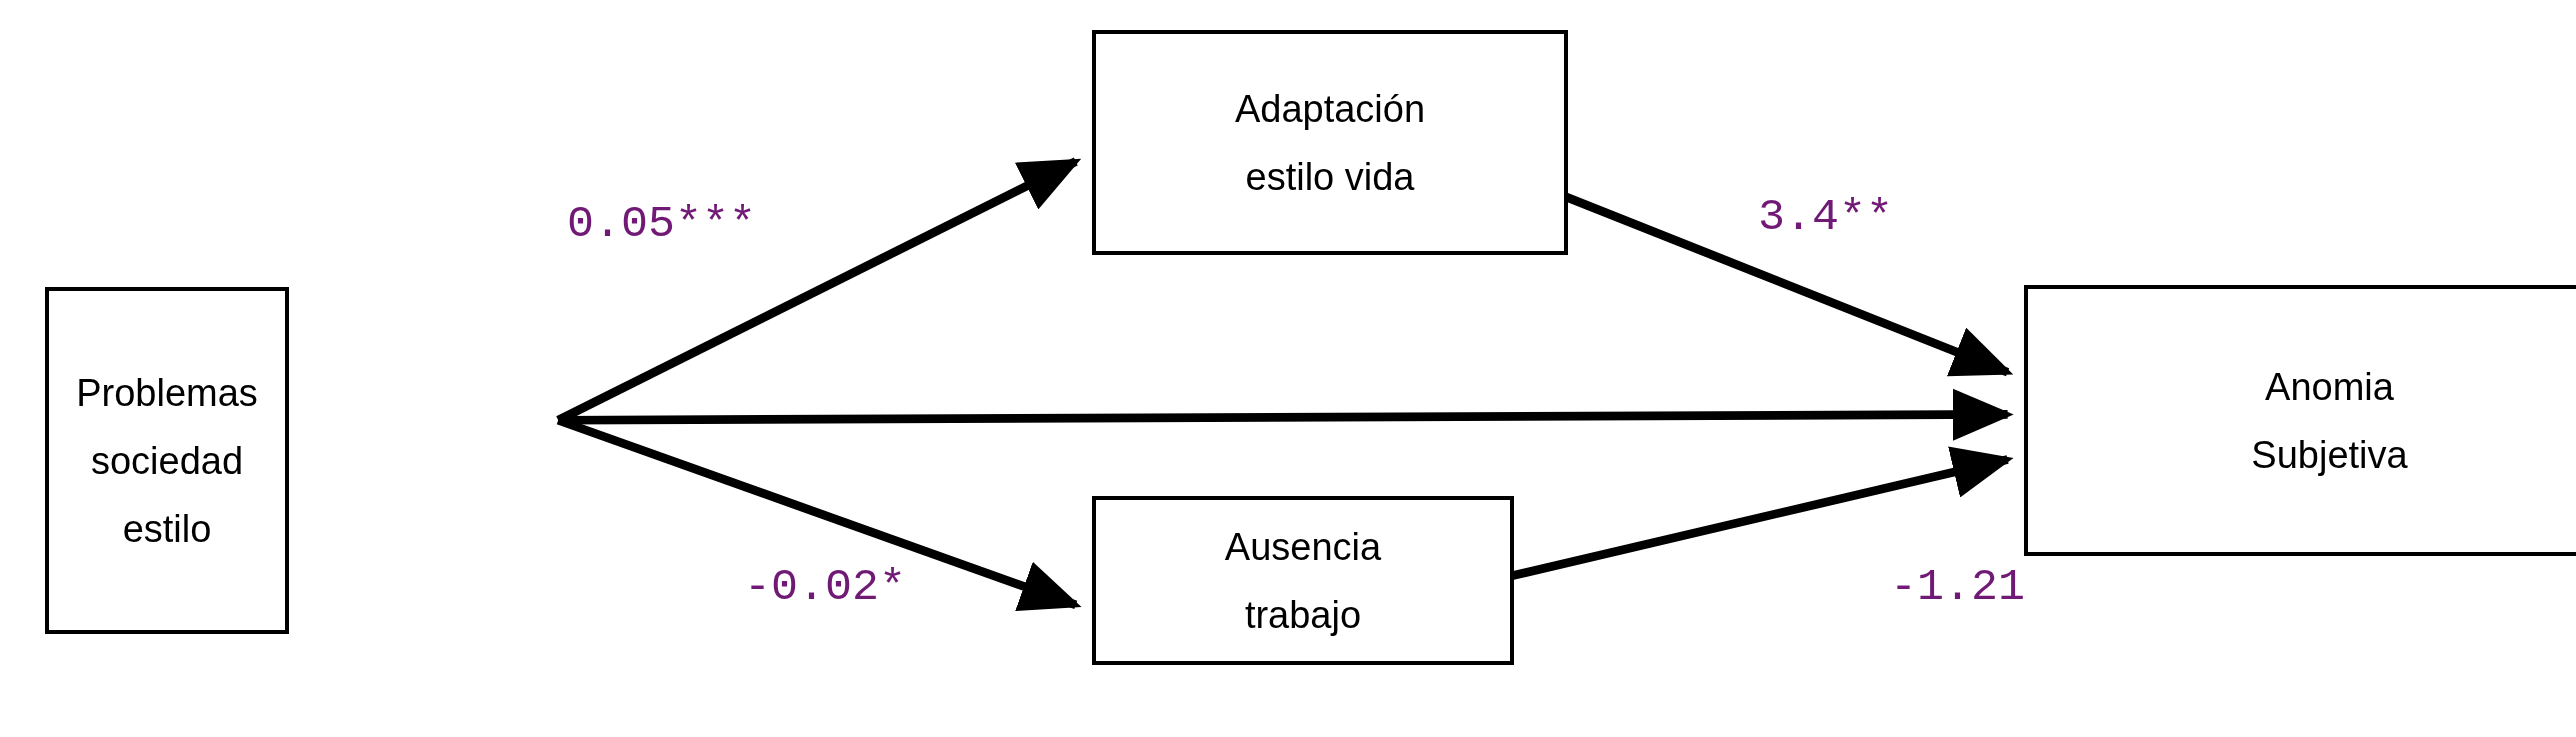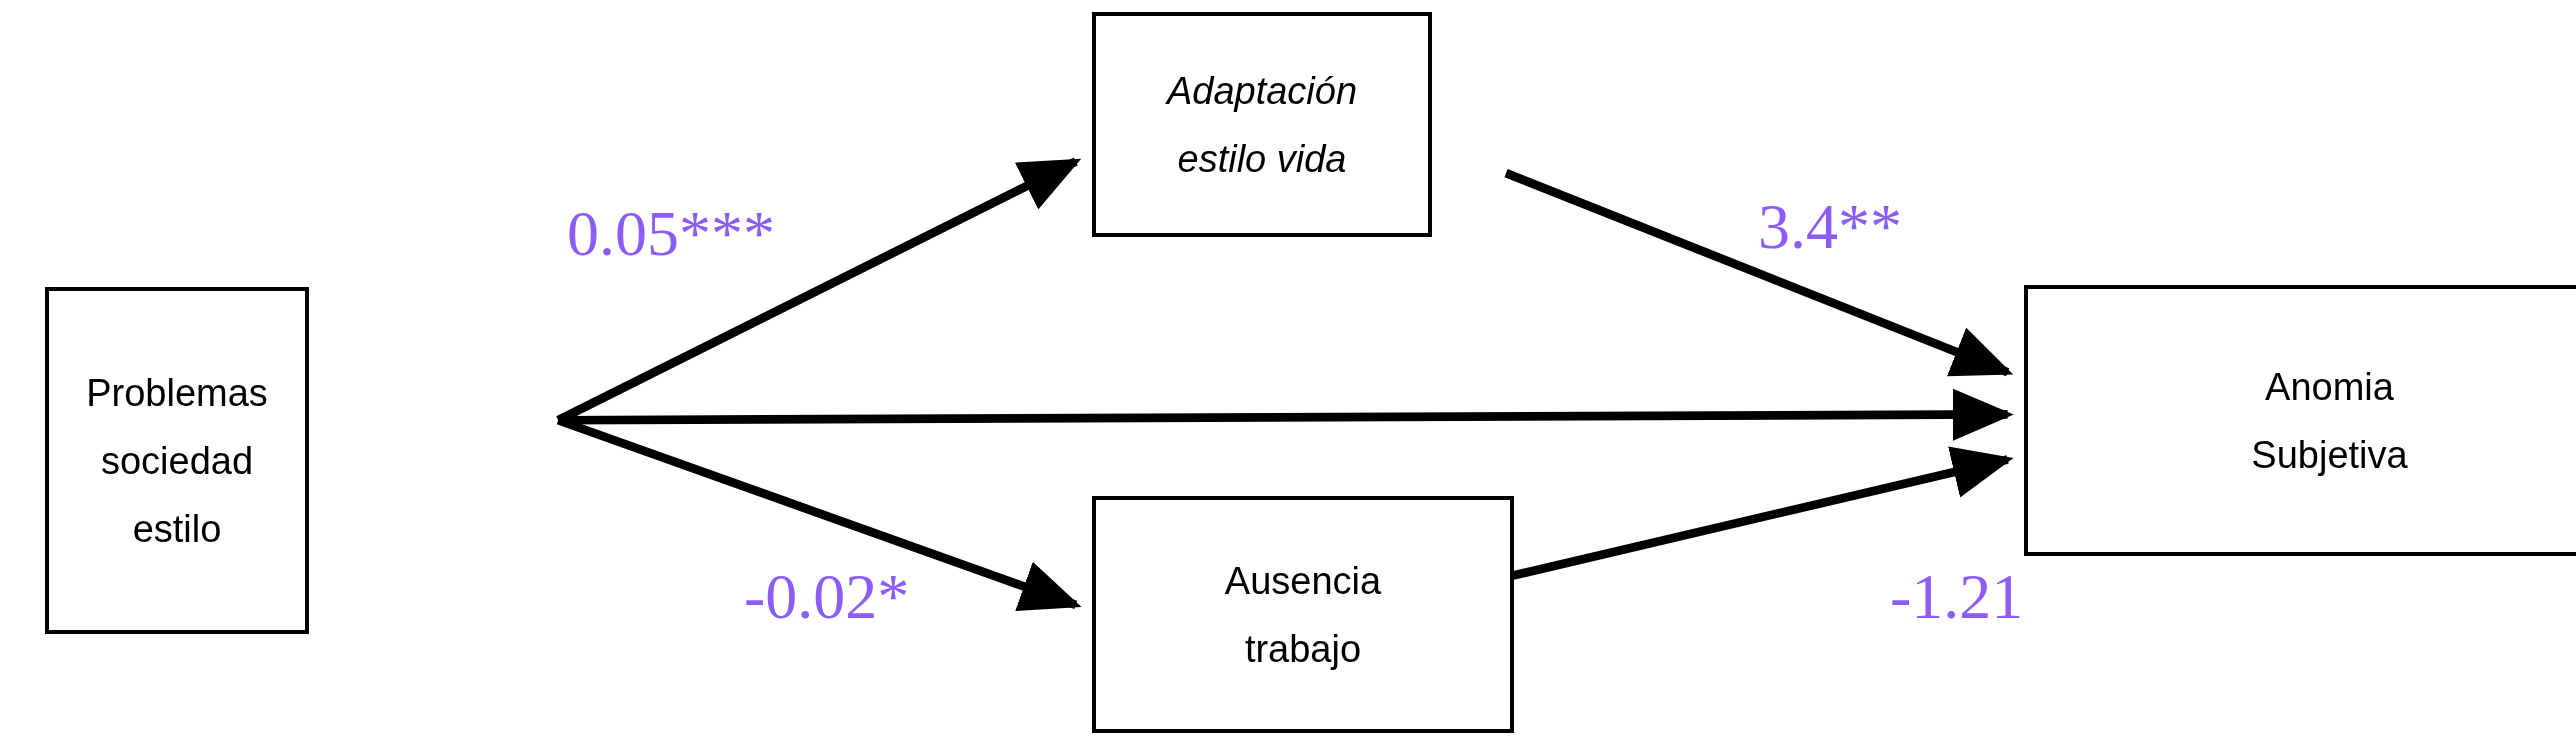--- a/index.html
+++ b/index.html
@@ -41,31 +41,31 @@
     display: block;
     padding: 0;
     margin: 0;
     white-space: nowrap;
   }
   .node-line + .node-line {
     margin-top: 30px;
   }
   .edge-label {
     position: absolute;
-    font-family: Liberation Serif, serif;
-    font-size: 64px;
+    font-family: Liberation Mono, monospace;
+    font-size: 45px;
     line-height: 1.0;
-    color: #8b5cf6;
+    color: #701a75;
     white-space: nowrap;
     background: transparent;
   }
   
-  #node-problemas { left: 45px;  top: 287px; width: 264px;  height: 347px; }
-  #node-adaptacion { left: 1092px; top: 12px;  width: 340px;  height: 225px; font-style: italic; }
-  #node-ausencia  { left: 1092px; top: 496px; width: 422px;  height: 237px; }
+  #node-problemas { left: 45px;  top: 287px; width: 244px;  height: 347px; }
+  #node-adaptacion { left: 1092px; top: 30px;  width: 476px;  height: 225px; }
+  #node-ausencia  { left: 1092px; top: 496px; width: 422px;  height: 169px; }
   #node-anomia    { left: 2024px; top: 285px; width: 611px;  height: 271px; }
   
   #label-a1   { left: 567px;  top: 202px; }
   #label-b1   { left: 1758px; top: 195px; }
   #label-c    { left: 1443px; top: 304px; }
   #label-a2   { left: 744px; top: 565px; }
   #label-b2   { left: 1890px; top: 565px; }
 </style>
 </head>
 <body>

